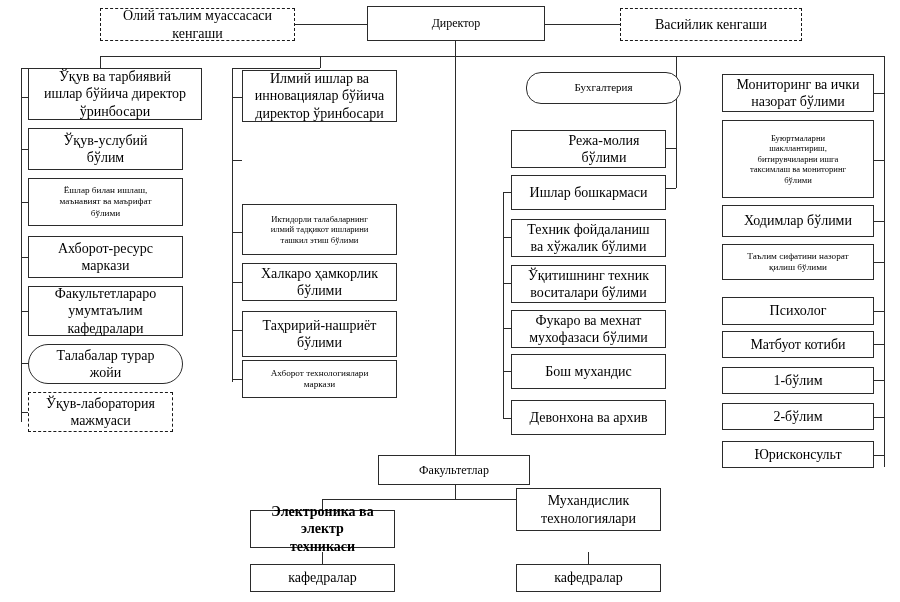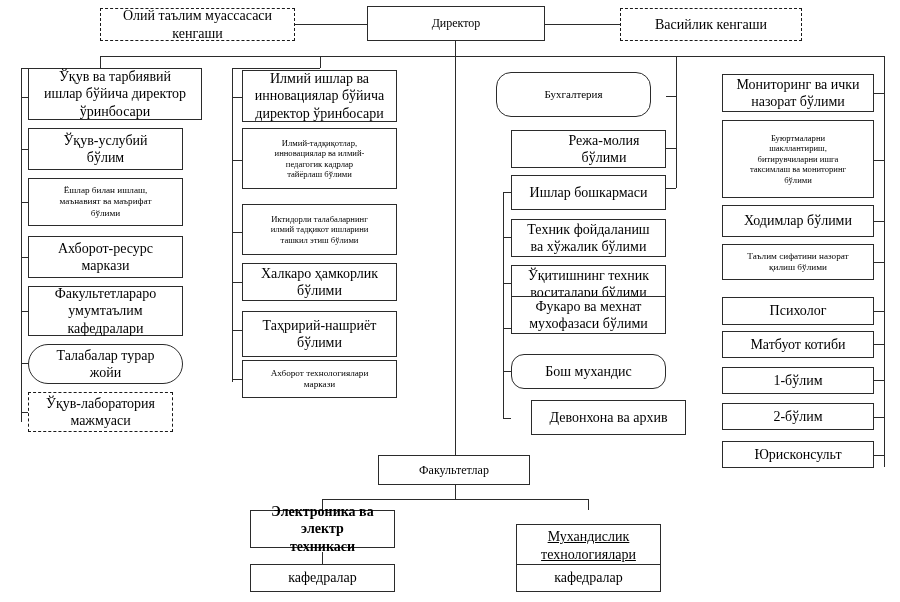--- a/index.html
+++ b/index.html
@@ -139,26 +139,20 @@
   <div class="line h" style="left:232px; top:232px; width:10px;"></div>
   <div class="line h" style="left:232px; top:282px; width:10px;"></div>
   <div class="line h" style="left:232px; top:330px; width:10px;"></div>
   <div class="line h" style="left:232px; top:379px; width:10px;"></div>
 
   <div class="node fs-10" style="left:242px; top:70px;  width:155px; height:52px;font-family:Liberation Serif, serif;">
     <span class="lbl">Илмий ишлар ва
 инновациялар бўйича
 директор ўринбосари</span>
   </div>
-  <div class="node fs-85" style="left:242px; top:128px; width:155px; height:61px;">
-    <span class="lbl">Илмий-тадқиқотлар,
-инновациялар ва илмий-
-педагогик кадрлар
-тайёрлаш бўлими</span>
-  </div>
   <div class="node fs-85" style="left:242px; top:204px; width:155px; height:51px;">
     <span class="lbl">Иктидорли талабаларнинг
 илмий тадқикот ишларини
 ташкил этиш бўлими</span>
   </div>
   <div class="node fs-10" style="left:242px; top:263px; width:155px; height:38px;">
     <span class="lbl">Халкаро ҳамкорлик
 бўлими</span>
   </div>
   <div class="node fs-10" style="left:242px; top:311px; width:155px; height:46px;">
@@ -176,46 +170,46 @@
   <div class="line h" style="left:666px; top:188px; width:10px;"></div>
 
   <div class="line v" style="left:503px; top:192px; height:226px;"></div>
   <div class="line h" style="left:503px; top:192px; width:8px;"></div>
   <div class="line h" style="left:503px; top:237px; width:8px;"></div>
   <div class="line h" style="left:503px; top:283px; width:8px;"></div>
   <div class="line h" style="left:503px; top:328px; width:8px;"></div>
   <div class="line h" style="left:503px; top:371px; width:8px;"></div>
   <div class="line h" style="left:503px; top:418px; width:8px;"></div>
 
-  <div class="node fs-11" style="left:496px; top:72px;  width:155px; height:45px;border-radius:15px;">
+  <div class="node fs-11" style="left:526px; top:72px;  width:155px; height:32px;border-radius:15px;">
     <span class="lbl">Бухгалтерия</span>
   </div>
   <div class="node fs-10" style="left:511px; top:130px; width:155px; height:38px;padding-left:35px;">
     <span class="lbl">Режа-молия
 бўлими</span>
   </div>
   <div class="node fs-10" style="left:511px; top:175px; width:155px; height:35px;">
     <span class="lbl">Ишлар бошкармаси</span>
   </div>
   <div class="node fs-10" style="left:511px; top:219px; width:155px; height:38px;">
     <span class="lbl">Техник фойдаланиш
 ва хўжалик бўлими</span>
   </div>
   <div class="node fs-10" style="left:511px; top:265px; width:155px; height:38px;">
     <span class="lbl">Ўқитишнинг техник
 воситалари бўлими</span>
   </div>
-  <div class="node fs-10" style="left:511px; top:296px; width:155px; height:38px;">
+  <div class="node fs-10" style="left:511px; top:310px; width:155px; height:38px;">
     <span class="lbl">Фукаро ва мехнат
 мухофазаси бўлими</span>
   </div>
-  <div class="node fs-10" style="left:511px; top:354px; width:155px; height:35px;border-radius:13px;">
+  <div class="node fs-10" style="left:511px; top:354px; width:155px; height:35px;">
     <span class="lbl">Бош мухандис</span>
   </div>
-  <div class="node fs-10" style="left:511px; top:400px; width:155px; height:35px;margin-left:20px;">
+  <div class="node fs-10" style="left:511px; top:400px; width:155px; height:35px;">
     <span class="lbl">Девонхона ва архив</span>
   </div>
 
   <div class="line v" style="left:884px; top:68px; height:399px;"></div>
   <div class="line h" style="left:874px; top:93px;  width:10px;"></div>
   <div class="line h" style="left:874px; top:160px; width:10px;"></div>
   <div class="line h" style="left:874px; top:221px; width:10px;"></div>
   <div class="line h" style="left:874px; top:262px; width:10px;"></div>
   <div class="line h" style="left:874px; top:311px; width:10px;"></div>
   <div class="line h" style="left:874px; top:344px; width:10px;"></div>
@@ -263,21 +257,21 @@
 
   <div class="line v" style="left:455px; top:485px; height:14px;"></div>
   <div class="line h" style="left:322px; top:499px; width:266px;"></div>
   <div class="line v" style="left:322px; top:499px; height:11px;"></div>
   <div class="line v" style="left:588px; top:499px; height:11px;"></div>
 
   <div class="node fs-10" style="left:250px; top:510px; width:145px; height:38px;font-weight:bold;">
     <span class="lbl">Электроника ва электр
 техникаси</span>
   </div>
-  <div class="node fs-10" style="left:516px; top:524px; width:145px; height:43px;text-decoration:underline;">
+  <div class="node fs-10" style="left:516px; top:488px; width:145px; height:43px;">
     <span class="lbl">Мухандислик
 технологиялари</span>
   </div>
 
   <div class="line v" style="left:322px; top:552px; height:12px;"></div>
   <div class="line v" style="left:588px; top:552px; height:12px;"></div>
 
   <div class="node fs-10" style="left:250px; top:564px; width:145px; height:28px;">
     <span class="lbl">кафедралар</span>
   </div>

